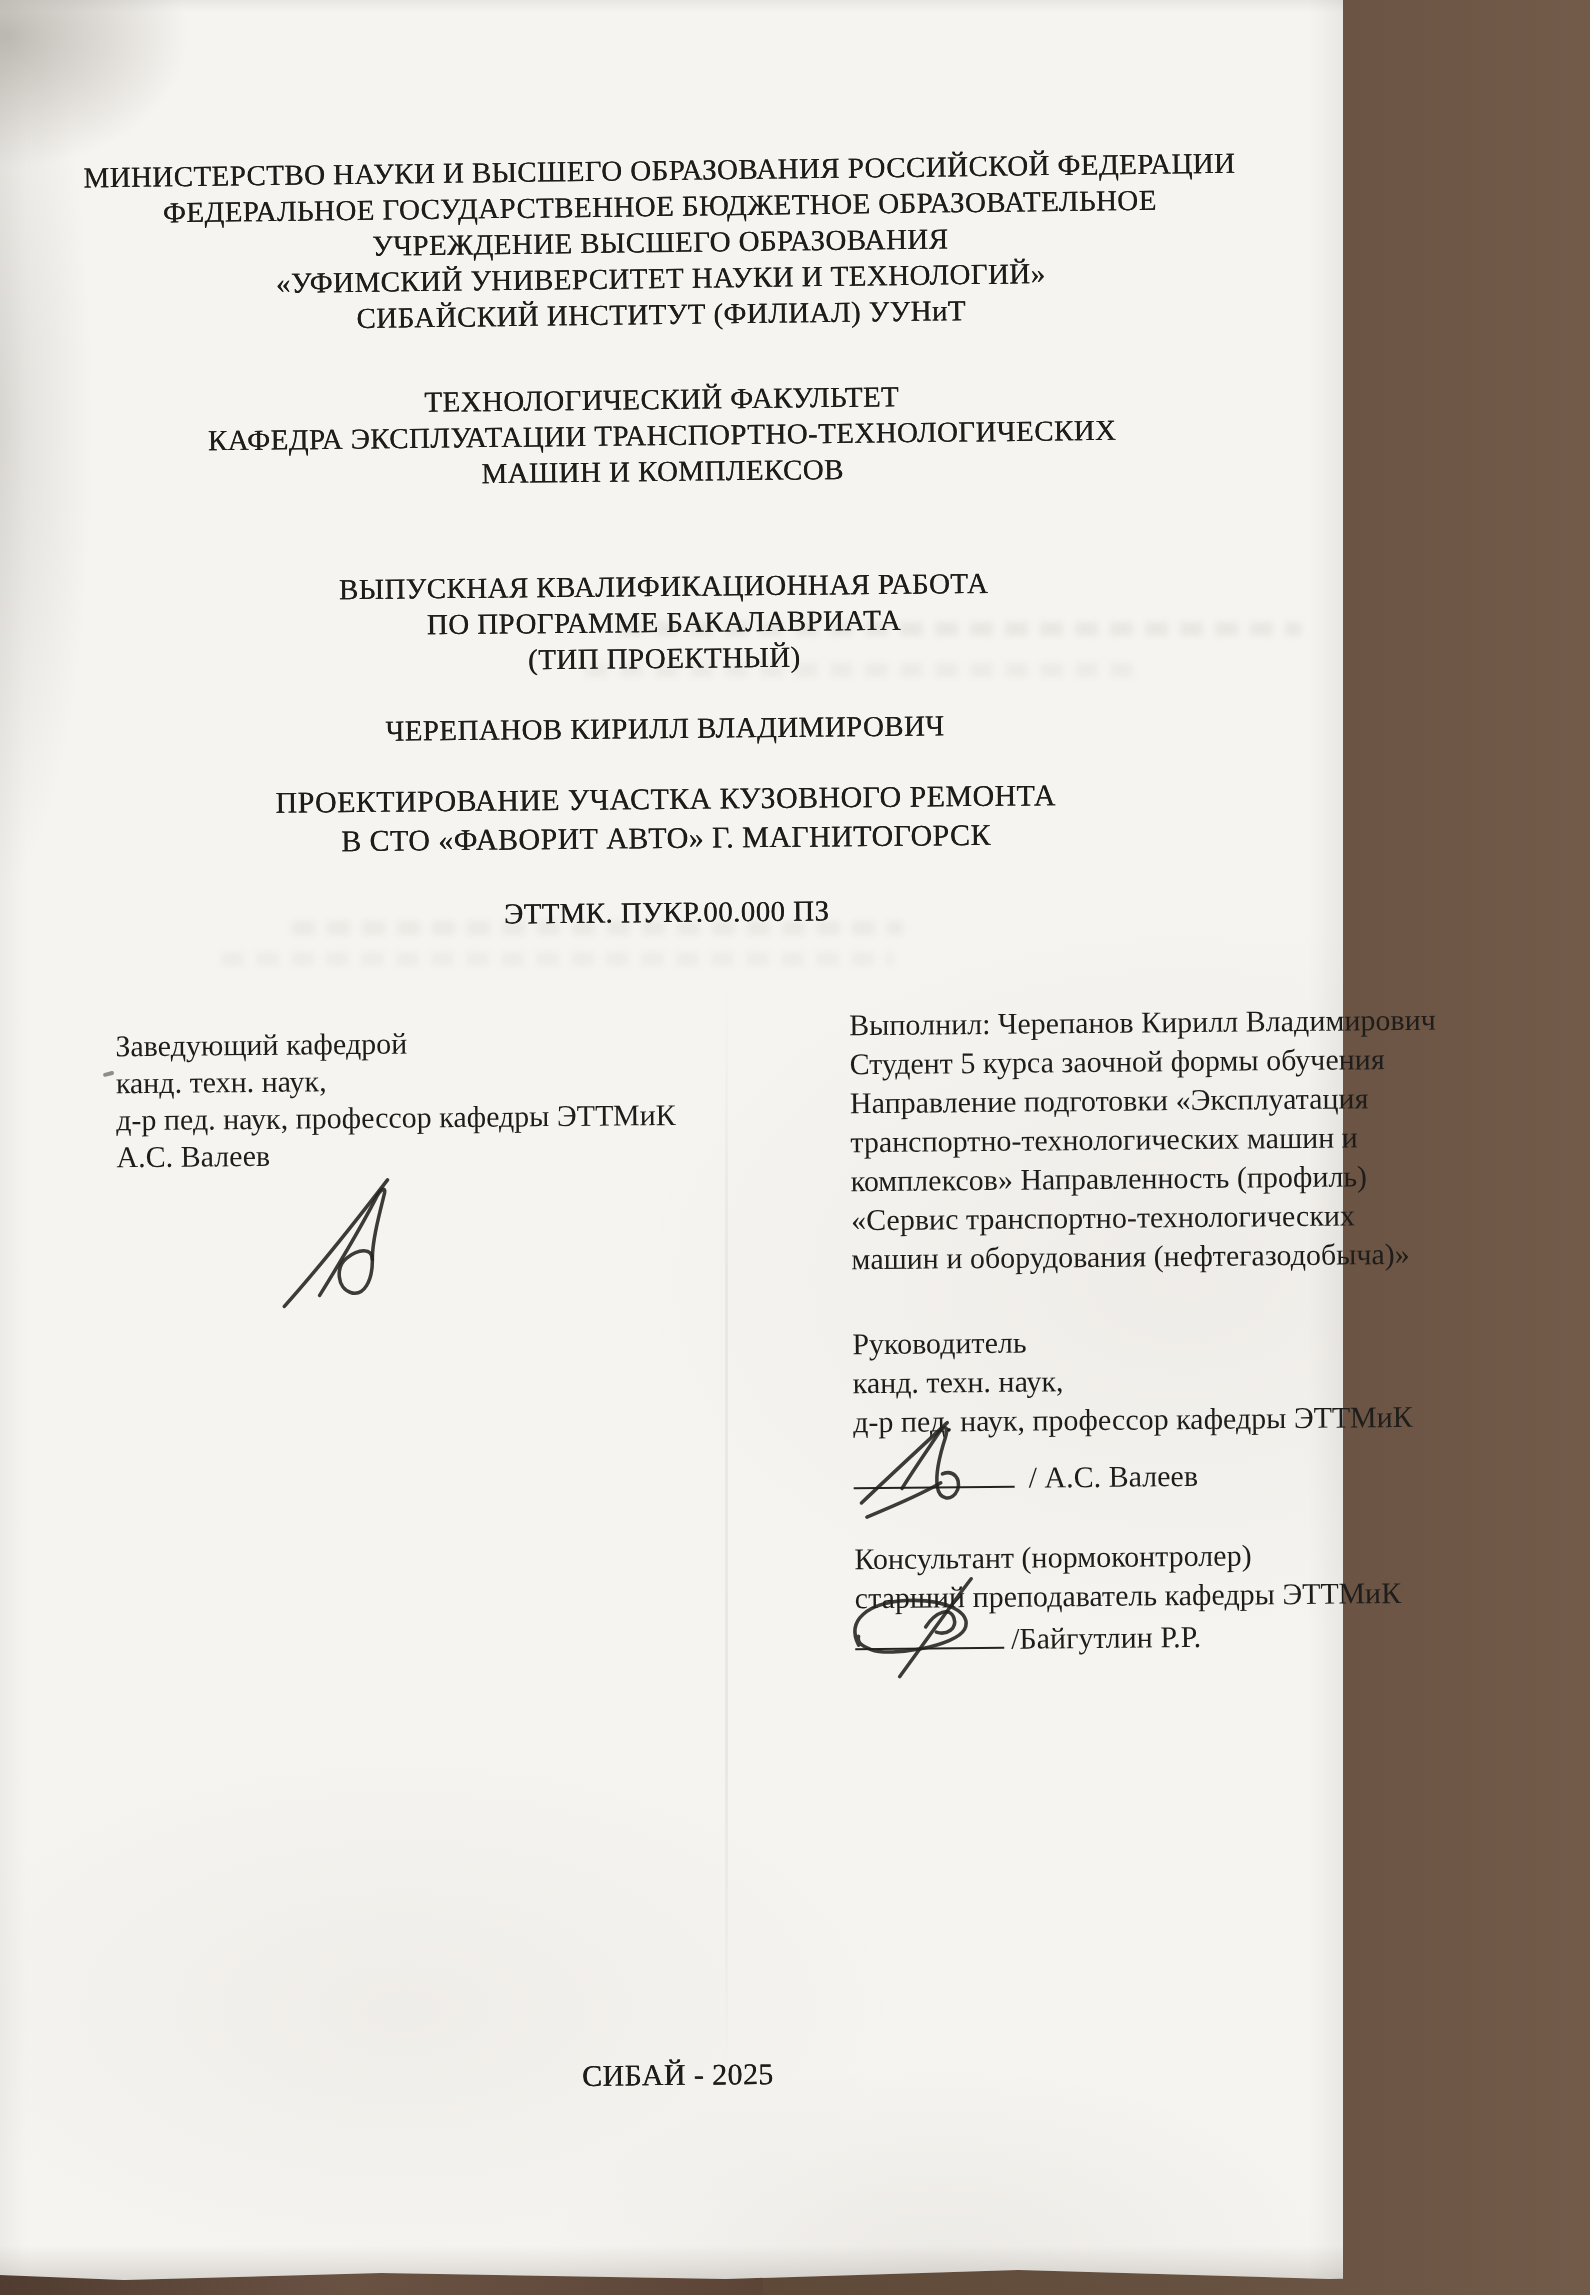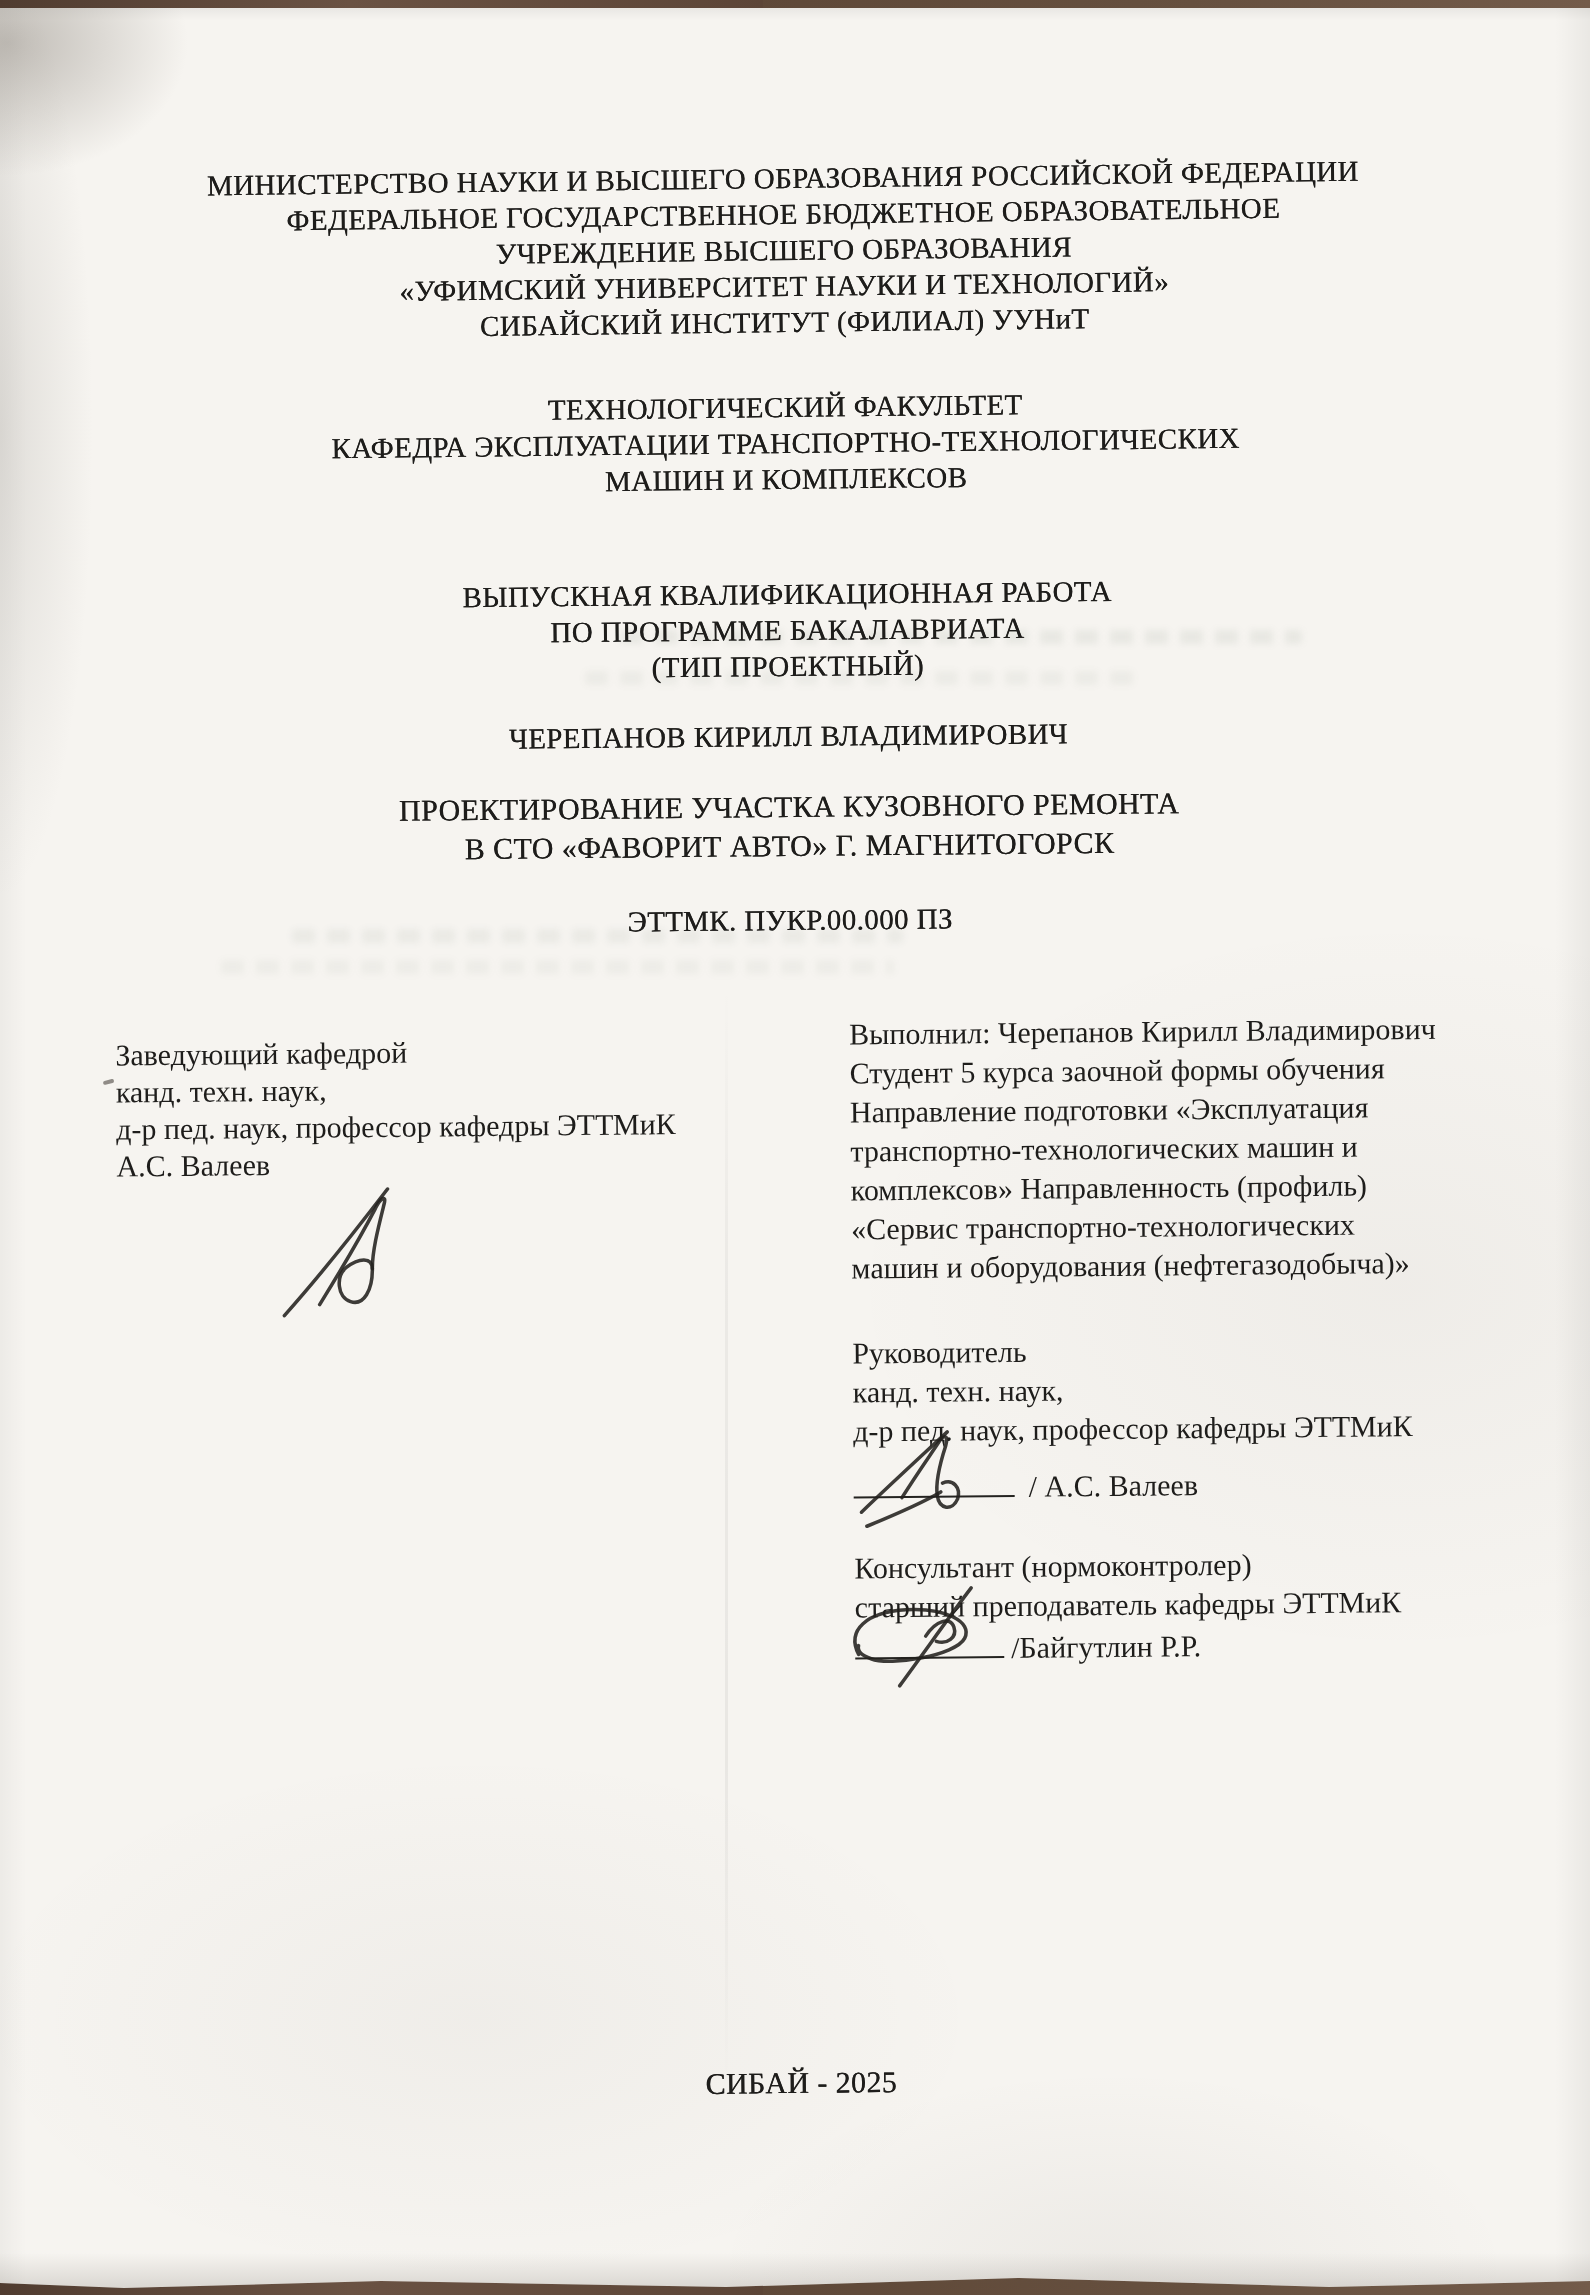--- a/index.html
+++ b/index.html
@@ -6,21 +6,21 @@
   body{
     width:1590px;height:2295px;
     position:relative;overflow:hidden;
     
     background:linear-gradient(90deg,#503c30 0%,#6a5243 22%,#5c4537 48%,#6e564706 0,#66503f 75%,#735b4a 100%);
     background-color:#5e4838;
     font-family:"Liberation Serif","DejaVu Serif",serif;
     color:#1e1d1b;
   }
   .paper{
-    position:absolute;left:0;top:8px;width:1590px;height:2284px;
+    position:absolute;left:0;top:0;width:1343px;height:2284px;
     background:
       radial-gradient(266px 195px at 7px 35px, rgba(148,142,134,0.55), rgba(148,142,134,0) 68%),
       radial-gradient(124px 620px at 0px 425px, rgba(120,115,108,0.18), transparent 75%),
       linear-gradient(180deg, rgba(0,0,0,0.055), transparent 12.4px),
       linear-gradient(270deg, rgba(0,0,0,0.05), transparent 35px),
       linear-gradient(90deg, rgba(0,0,0,0.04), transparent 26.6px),
       radial-gradient(797px 532px at 88% 56%, rgba(60,50,40,0.04), transparent 70%),
       radial-gradient(709px 372px at 30% 88%, rgba(60,50,40,0.035), transparent 72%),
       radial-gradient(532px 266px at 70% 99%, rgba(60,50,40,0.05), transparent 75%),
       #f6f4f0;

